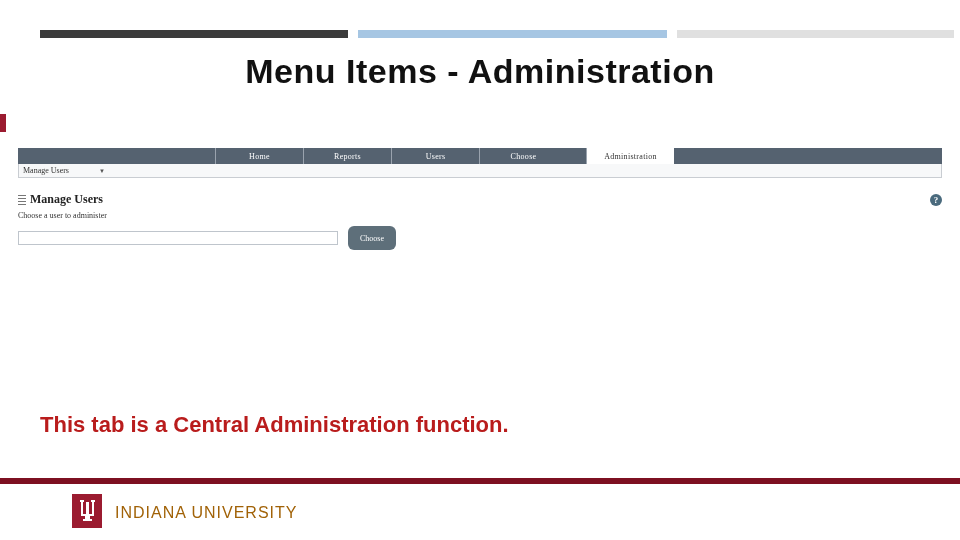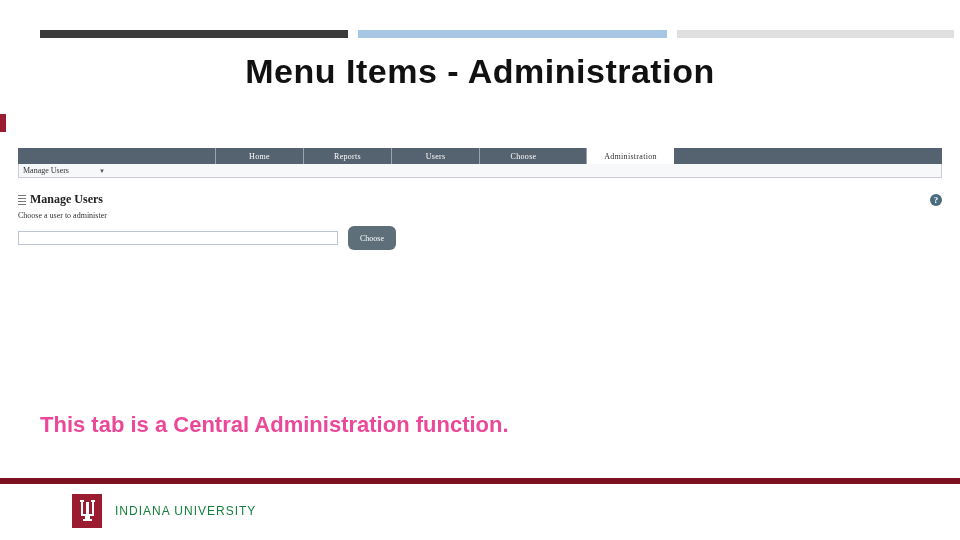--- a/index.html
+++ b/index.html
@@ -158,21 +158,21 @@
     font-family: Georgia, serif;
     border-radius: 6px;
   }
 
   .caption {
     position: absolute;
     left: 40px;
     top: 412px;
     font-size: 22px;
     font-weight: bold;
-    color: #ec4899;
+    color: #b91c1c;
   }
 
   .footer {
     position: absolute;
     left: 0;
     bottom: 0;
     right: 0;
     height: 62px;
     background: #fff;
   }
@@ -191,23 +191,23 @@
     background: #9b1b30;
     display: flex;
     align-items: center;
     justify-content: center;
   }
   .iu-logo svg { display:block; }
   .iu-text {
     position: absolute;
     left: 115px;
     top: 26px;
-    font-size: 12px;
+    font-size: 16px;
     letter-spacing: 1px;
-    color: #15803d;
+    color: #a16207;
   }
 </style>
 </head>
 <body>
 
 <div class="top-rule">
   <div class="seg-dark"></div>
   <div class="seg-blue"></div>
   <div class="seg-grey"></div>
 </div>

